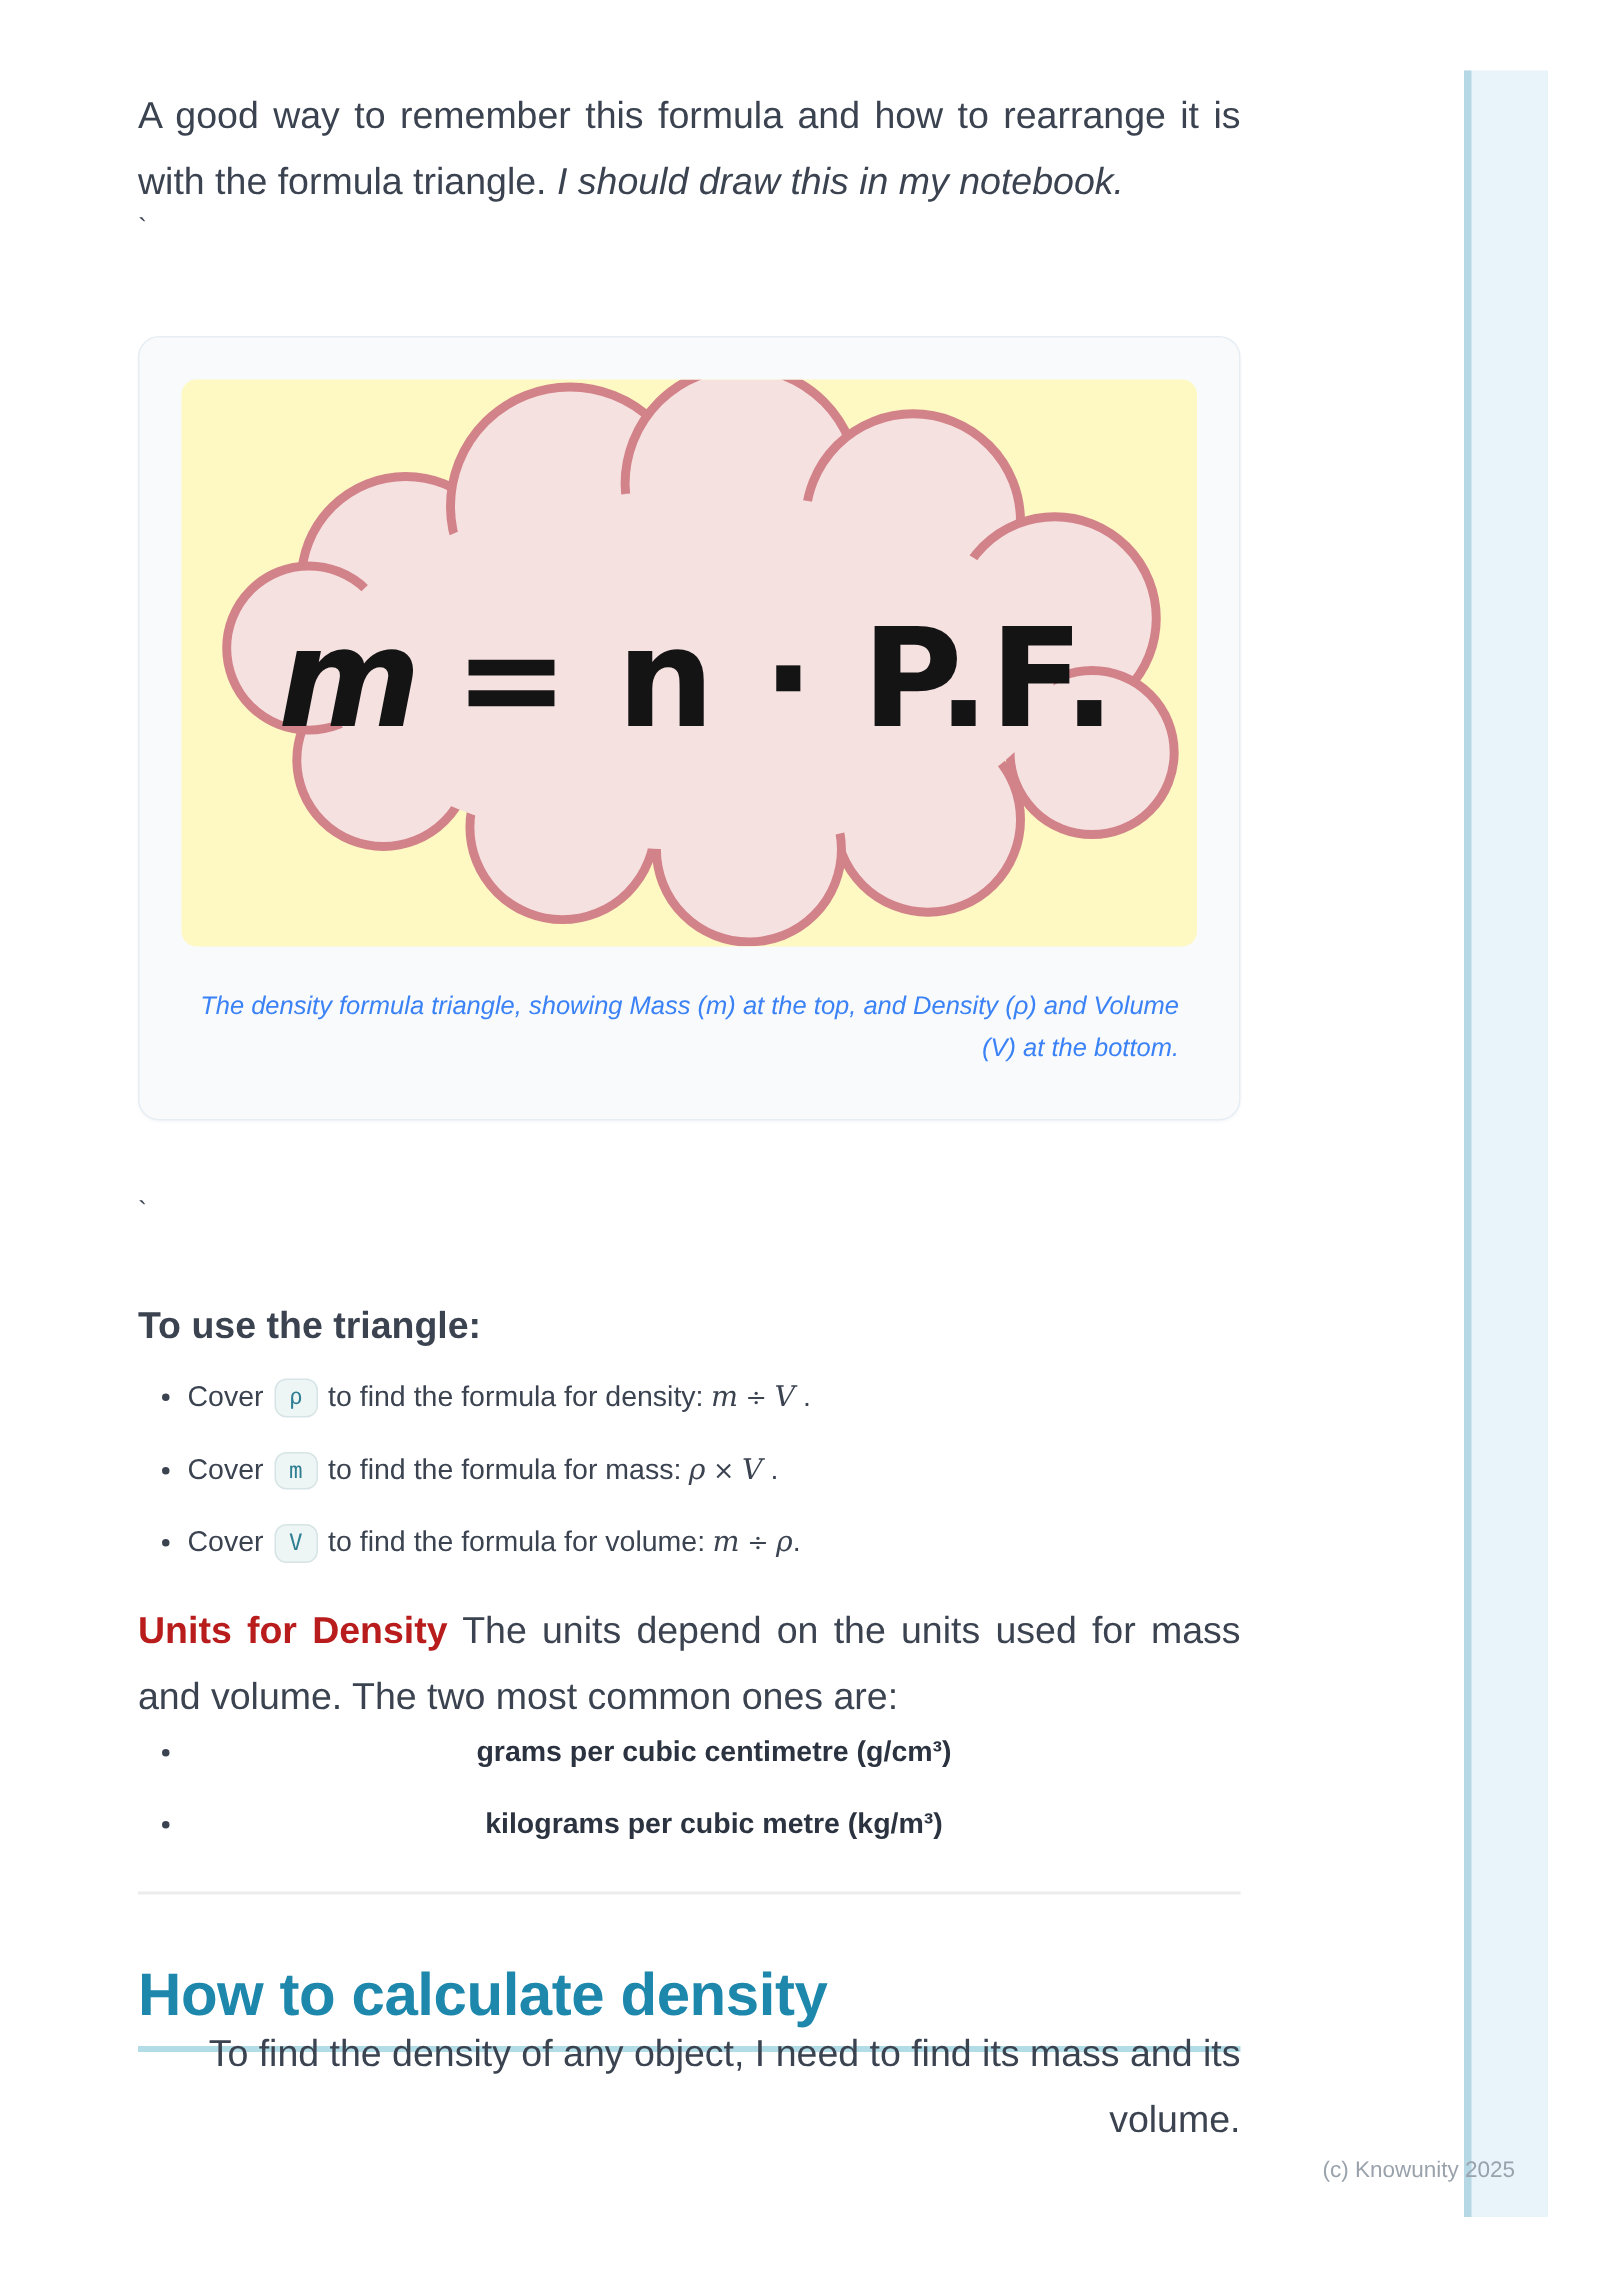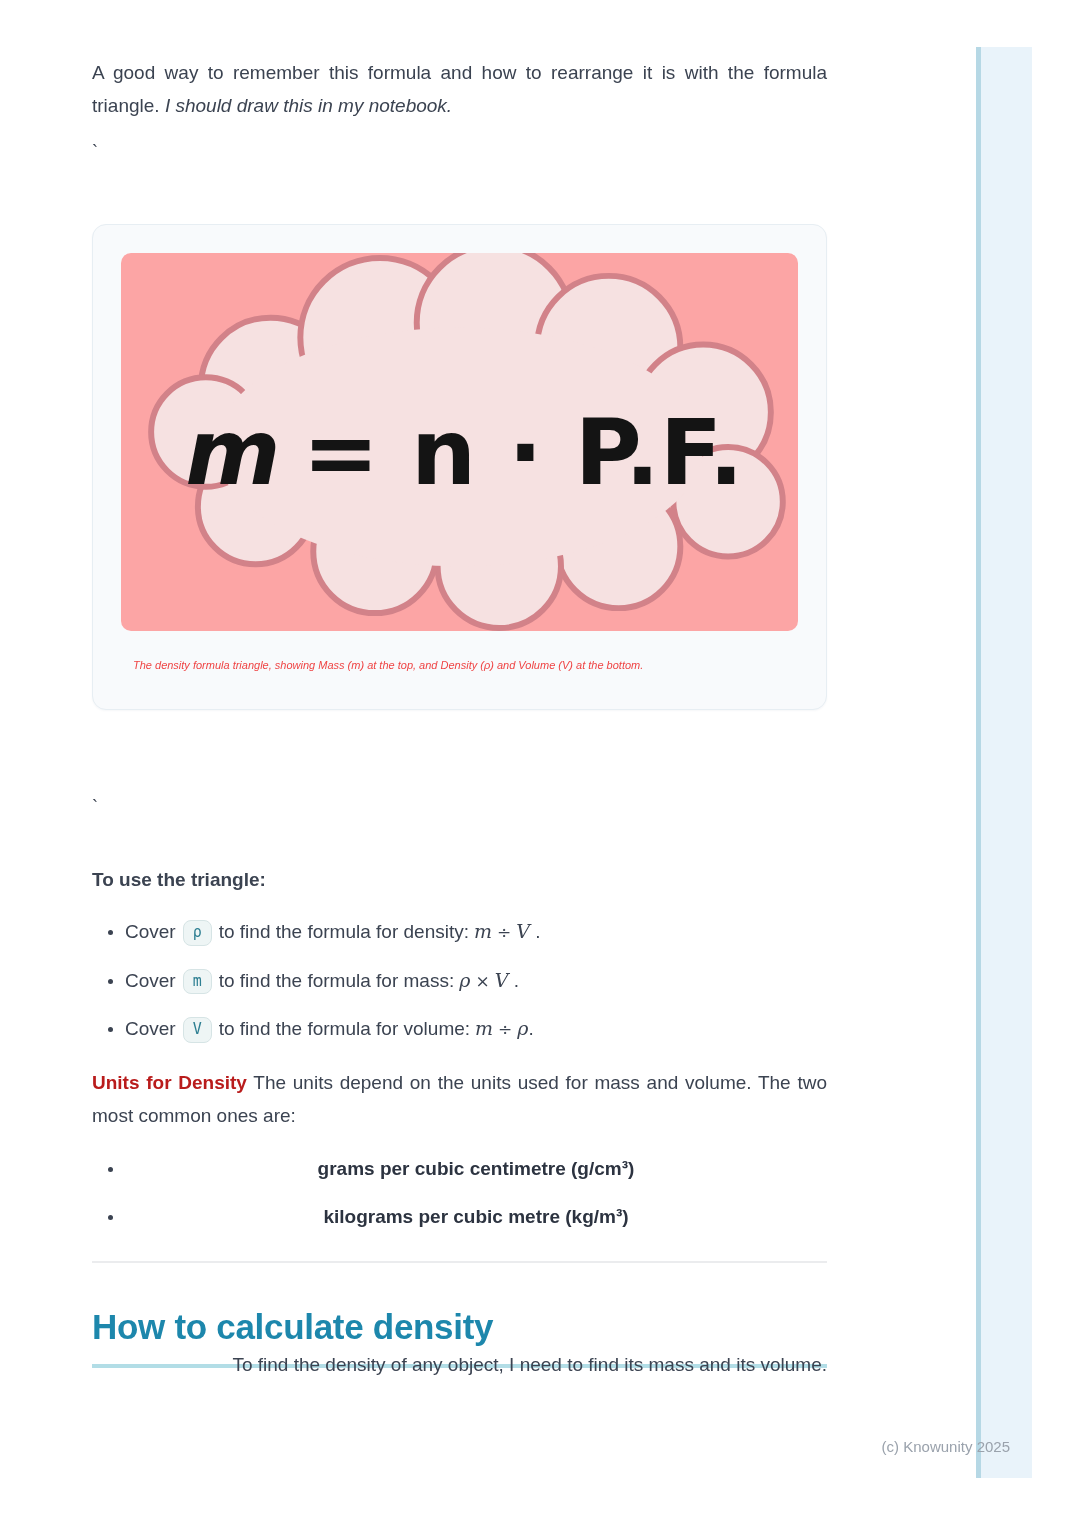--- a/index.html
+++ b/index.html
@@ -11,52 +11,52 @@
     color: #374151;
     position: relative;
     overflow: hidden;
   }
   .content {
     position: absolute; left: 92px; top: 0; width: 735px; height: 100%;
   }
   .abs { position: absolute; left: 0; width: 735px; }
 
   p.body-text {
-    margin: 0; font-size: 19px; line-height: 1.74; color: #3b4351;
+    margin: 0; font-size: 25px; line-height: 1.74; color: #3b4351;
   }
   .justify { text-align: justify; }
   .italic { font-style: italic; }
 
   .stray-tick { font-size: 18px; color: #3b4351; }
 
   
   .figure-card {
     margin: 0;
     background: #f8fafc;
     border: 1px solid #e7eef3;
     border-radius: 14px;
     padding: 28px 28px 34px 28px;
     box-shadow: 0 1px 2px rgba(30,60,90,0.04);
   }
   .figure-image {
-    background: #fca5a5;
+    background: #fef9c3;
     border-radius: 10px;
     height: 378px;
     display: flex; align-items: center; justify-content: center;
     overflow: hidden;
   }
   .figure-image svg { width: 679px; height: 378px; display: block; }
   .figure-caption {
     margin-top: 26px;
     padding: 0 12px;
-    text-align: left;
+    text-align: right;
     font-style: italic;
-    font-size: 11px;
+    font-size: 17px;
     line-height: 1.62;
-    color: #ef4444;
+    color: #3b82f6;
   }
 
   
   ul.doc-list { margin: 0; padding-left: 33px; }
   ul.doc-list li { font-size: 19px; line-height: 1.4; margin-bottom: 21px; color: #3b4351; }
   ul.doc-list li::marker { color: #3b4351; font-size: 17px; }
   ul.bold-list li { font-weight: bold; color: #2c3340; text-align: center; }
 
   .chip {
     display: inline-block;
@@ -79,21 +79,21 @@
   }
   .math .mvar { font-style: italic; }
   .math .mop  { font-style: normal; font-size: 17px; margin: 0 5px; }
 
   .strong-lead { font-weight: bold; color: #b91c1c; }
 
   .divider { height: 2px; background: #ebecee; border: 0; margin: 0; }
 
   h1.section-title {
     margin: 0;
-    font-size: 35px;
+    font-size: 40px;
     line-height: 1.2;
     font-weight: bold;
     color: #1d87ac;
     letter-spacing: -0.3px;
   }
   .title-underline { height: 4px; background: #b2dde6; }
 
   
   .scrollbar-track {
     position: absolute;

